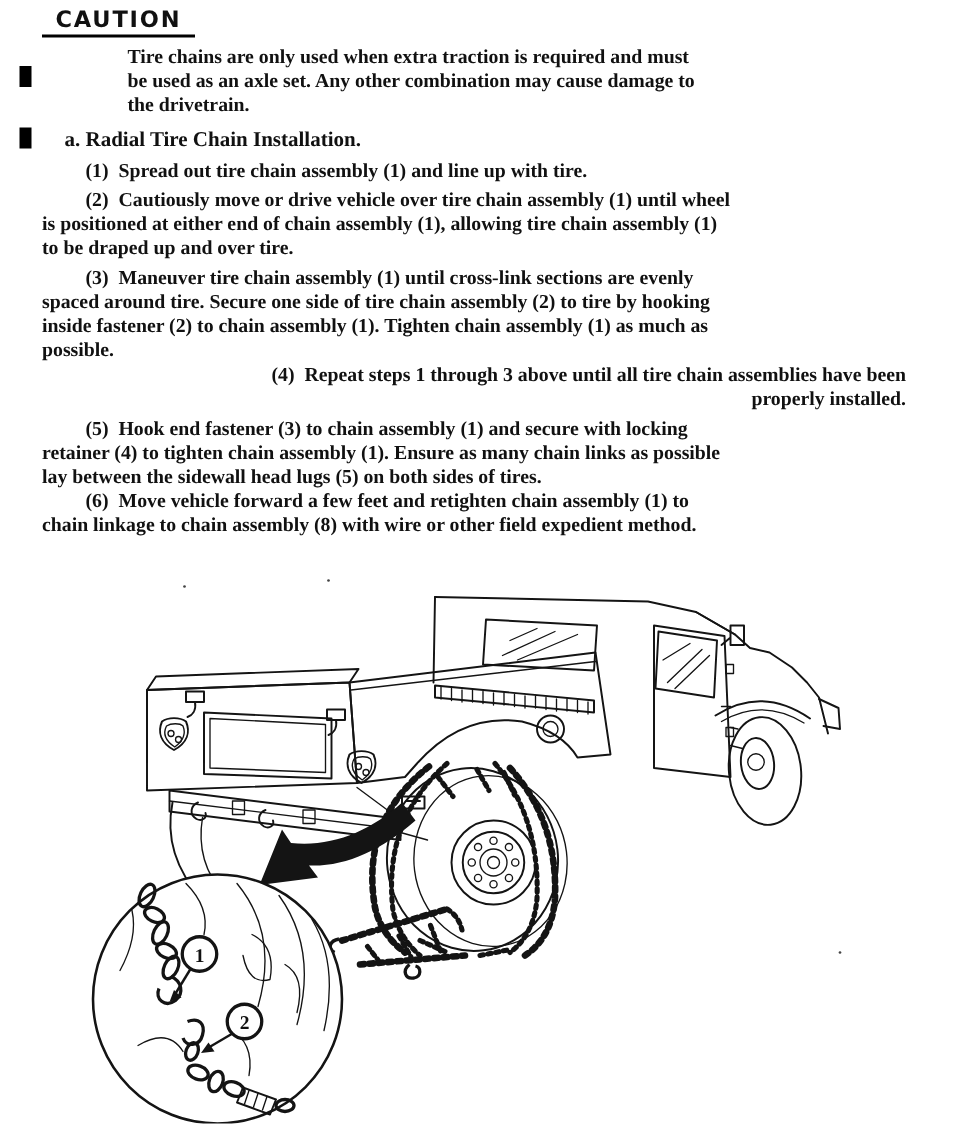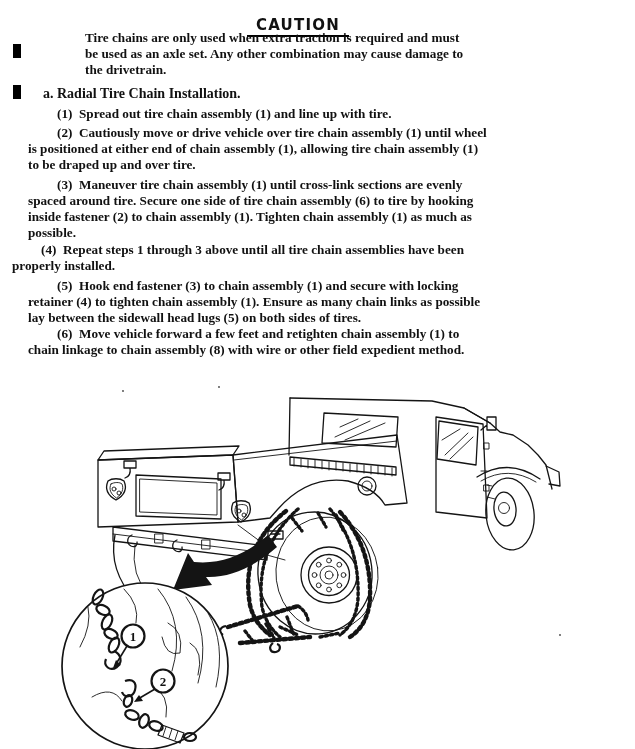--- a/index.html
+++ b/index.html
@@ -4,35 +4,35 @@
 <style>
   html,body{margin:0;padding:0;}
   body{
     width:635px;height:749px;background:#ffffff;position:relative;overflow:hidden;
     font-family:"Liberation Serif", serif;color:#111;
   }
   .page{position:absolute;inset:0;}
   .change-bar{position:absolute;left:13px;width:8px;height:14px;background:#000;}
   #bar1{top:44px;} #bar2{top:85px;}
 
-  .caution-head{position:absolute;top:16px;left:28px;width:540px;text-align:center;}
+  .caution-head{position:absolute;top:4px;left:28px;width:540px;text-align:left;}
   .caution-head span{
     display:inline-block;font-family:"DejaVu Sans",sans-serif;font-weight:800;
     font-size:15px;letter-spacing:1.2px;border-bottom:2.5px solid #000;
     padding:0 9px 1px 9px;
   }
   .tblock{position:absolute;font-weight:bold;font-size:13.2px;}
   .line{white-space:pre;line-height:16.1px;}
   .caution-body{top:30px;left:85px;width:470px;}
   .sec-head{top:86px;left:43px;font-size:14px;}
   .step .line.first{padding-left:29px;}
   #step1{top:106px;left:28px;width:580px;}
   #step2{top:125px;left:28px;width:580px;}
   #step3{top:177px;left:28px;width:580px;}
-  #step4{top:242px;left:12px;width:580px;}
+  #step4{top:242px;left:24px;width:580px;text-align:right;}
   #step5{top:278px;left:28px;width:580px;}
   #step6{top:326px;left:28px;width:580px;}
 
   .figure{position:absolute;left:40px;top:385px;width:560px;height:364px;}
   svg{display:block;}
   .ln{fill:none;stroke:#141414;stroke-width:1.3;stroke-linecap:round;stroke-linejoin:round;}
   .thin{stroke-width:0.9;}
   .chain{fill:none;stroke:#141414;stroke-width:4.4;stroke-dasharray:2.8 3.4;stroke-linecap:round;}
   .chain2{fill:none;stroke:#141414;stroke-width:3.4;stroke-dasharray:2.3 3;stroke-linecap:round;}
   .link{fill:none;stroke:#141414;stroke-width:2.2;}
@@ -63,21 +63,21 @@
   <div class="tblock step" id="step1">
     <div class="line first">(1)  Spread out tire chain assembly (1) and line up with tire.</div>
   </div>
   <div class="tblock step" id="step2">
     <div class="line first">(2)  Cautiously move or drive vehicle over tire chain assembly (1) until wheel</div>
     <div class="line">is positioned at either end of chain assembly (1), allowing tire chain assembly (1)</div>
     <div class="line">to be draped up and over tire.</div>
   </div>
   <div class="tblock step" id="step3">
     <div class="line first">(3)  Maneuver tire chain assembly (1) until cross-link sections are evenly</div>
-    <div class="line">spaced around tire. Secure one side of tire chain assembly (6) to tire by hooking</div>
+    <div class="line">spaced around tire. Secure one side of tire chain assembly (2) to tire by hooking</div>
     <div class="line">inside fastener (2) to chain assembly (1). Tighten chain assembly (1) as much as</div>
     <div class="line">possible.</div>
   </div>
   <div class="tblock step" id="step4">
     <div class="line first">(4)  Repeat steps 1 through 3 above until all tire chain assemblies have been</div>
     <div class="line">properly installed.</div>
   </div>
   <div class="tblock step" id="step5">
     <div class="line first">(5)  Hook end fastener (3) to chain assembly (1) and secure with locking</div>
     <div class="line">retainer (4) to tighten chain assembly (1). Ensure as many chain links as possible</div>

